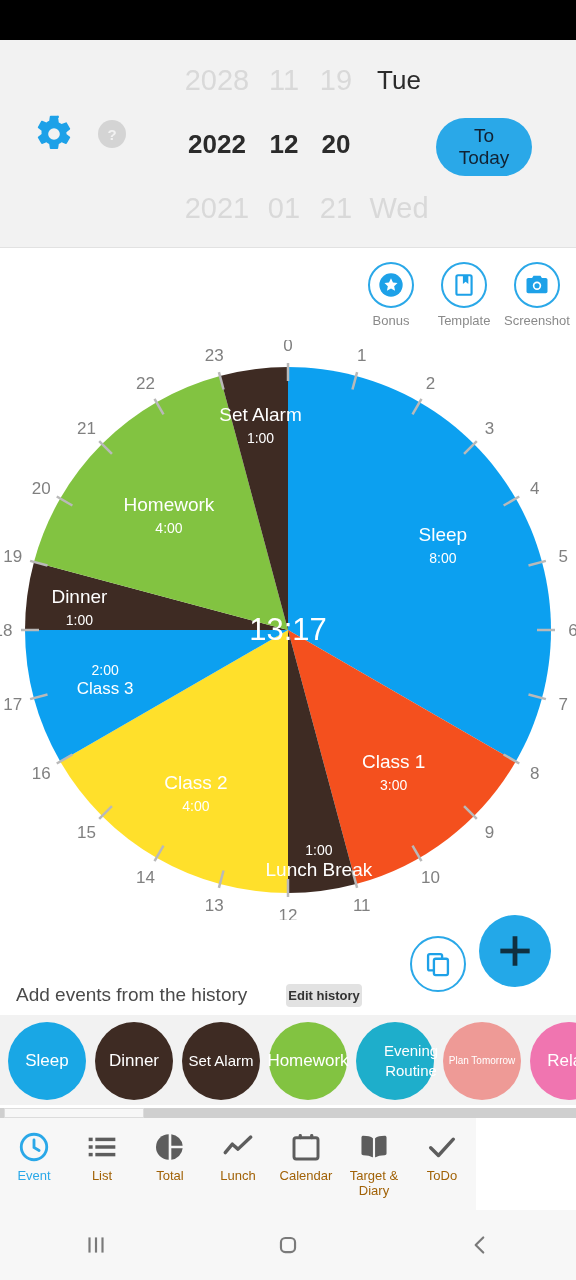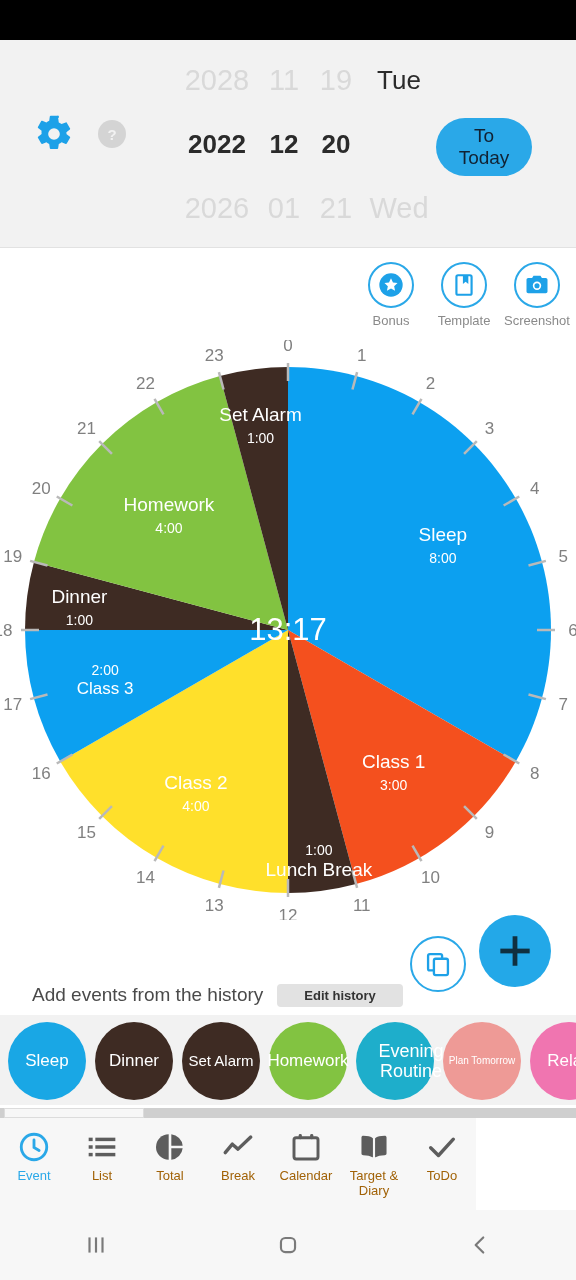--- a/index.html
+++ b/index.html
@@ -98,26 +98,26 @@
   .copy-btn .lbl{ font-size:14px; color:#555; margin-top:21px; }
   .fab{
     position:absolute; left:479px; top:915px;
     width:72px; height:72px; border-radius:50%;
     background:#23a8e8;
     display:flex; align-items:center; justify-content:center;
   }
 
   
   .hist-head{
-    position:absolute; left:16px; top:978px; width:488px; height:34px;
-    display:flex; align-items:center;
+    position:absolute; left:0; top:978px; width:488px; height:34px;
+    display:flex; align-items:center;gap:25px;
   }
   .hist-title{ margin-left:16px; font-size:19px; color:#4a4a4a; }
   .edit-hist{
-    margin-left:14px; padding:4px 27px; border-radius:4px;
+    margin-left:14px; padding:4px 2px; border-radius:4px;
     background:#e2e2e2; color:#333; font-size:13px; font-weight:bold;
   }
   .chips{
     position:absolute; left:0; top:1015px; width:576px; height:90px;
     background:#f2f2f2; overflow:hidden;
   }
   .chiprow{ position:absolute; left:8px; top:7px; display:flex; }
   .chip{
     width:78px; height:78px; border-radius:50%;
     margin-right:9px; flex:0 0 auto;
@@ -170,21 +170,21 @@
     </div>
 
     <div class="help-btn">
       <span>?</span>
     </div>
 
     <div class="datecols">
       <div class="dcol year">
         <div class="dcell">2028</div>
         <div class="dcell cur">2022</div>
-        <div class="dcell">2026</div>
+        <div class="dcell">2021</div>
       </div>
       <div class="dcol month">
         <div class="dcell">11</div>
         <div class="dcell cur">12</div>
         <div class="dcell">01</div>
       </div>
       <div class="dcol day">
         <div class="dcell">19</div>
         <div class="dcell cur">20</div>
         <div class="dcell">21</div>
@@ -356,21 +356,21 @@
         <div class="chip" style="background: rgb(62, 43, 35);">
           <span>Dinner</span>
         </div>
         <div class="chip" style="background: rgb(62, 43, 35);">
           <span style="font-size: 15px;">Set Alarm</span>
         </div>
         <div class="chip" style="background: rgb(130, 195, 65);">
           <span>Homework</span>
         </div>
         <div class="chip" style="background: rgb(30, 174, 203);">
-          <span style="font-size: 18px; padding-left: 32px;">Evening Routine</span>
+          <span style="font-size: 15px; padding-left: 32px;">Evening Routine</span>
         </div>
         <div class="chip" style="background: rgb(238, 154, 150);">
           <span style="font-size: 10px;">Plan Tomorrow</span>
         </div>
         <div class="chip" style="background: rgb(240, 117, 176);">
           <span>Relax</span>
         </div>
       </div>
   </div>
 
@@ -412,21 +412,21 @@
           </svg>
         </div>
         <div class="nav-lbl">Total</div>
       </div>
       <div class="nav-item">
         <div class="nav-icn">
           <svg width="34" height="34" viewBox="0 0 24 24">
             <path d="M3 16l5-6 4 3.5L21 5" fill="none" stroke="#5d5d5d" stroke-width="2.4" stroke-linecap="round" stroke-linejoin="round"></path>
           </svg>
         </div>
-        <div class="nav-lbl">Break</div>
+        <div class="nav-lbl">Lunch</div>
       </div>
       <div class="nav-item">
         <div class="nav-icn">
           <svg width="32" height="32" viewBox="0 0 24 24">
             <rect x="3" y="5" width="18" height="16" rx="1.6" fill="none" stroke="#5d5d5d" stroke-width="2.2"></rect>
             <rect x="6.5" y="2.2" width="2.4" height="4" rx="1.1" fill="#5d5d5d"></rect>
             <rect x="15.1" y="2.2" width="2.4" height="4" rx="1.1" fill="#5d5d5d"></rect>
           </svg>
         </div>
         <div class="nav-lbl">Calendar</div>

